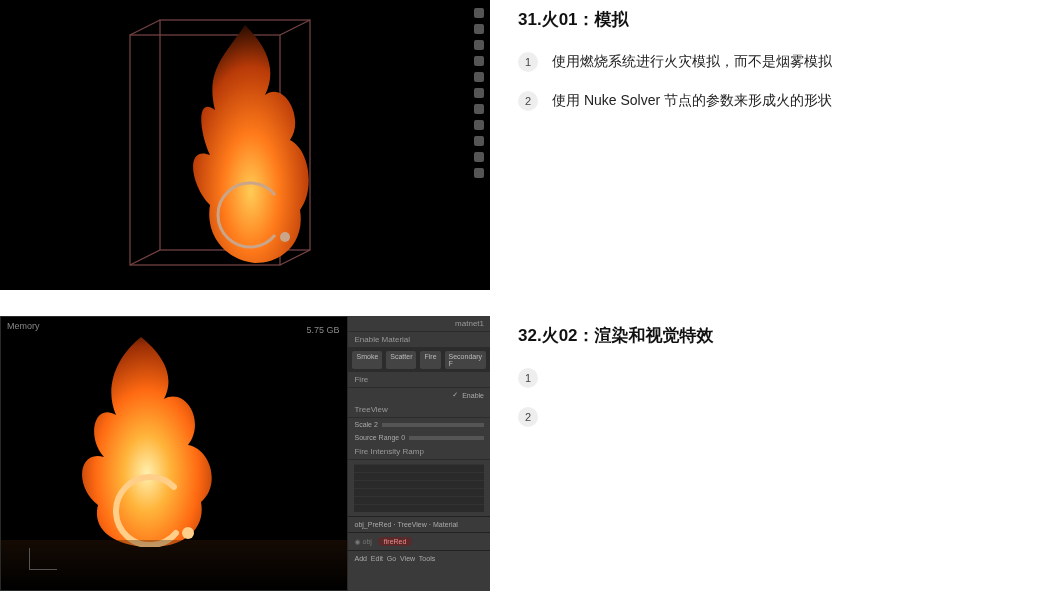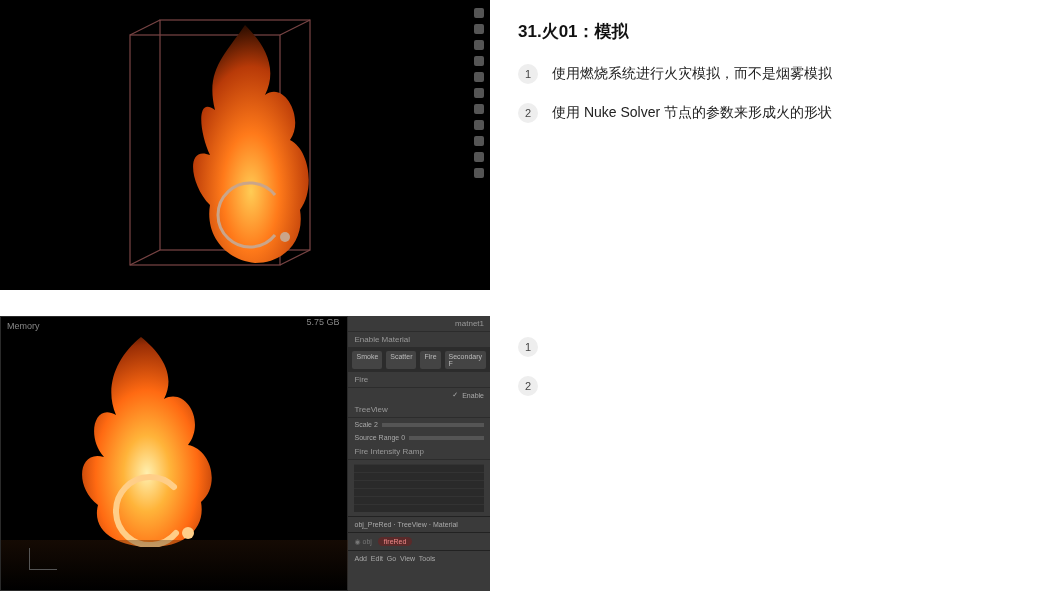--- a/index.html
+++ b/index.html
@@ -12,36 +12,36 @@
 .box3d svg{width:100%;height:100%}
 .fire1{position:absolute;left:165px;top:25px;width:160px;height:240px}
 .fire1 svg{width:100%;height:100%}
 .toolbar-r{position:absolute;right:2px;top:8px;width:14px;display:flex;flex-direction:column;gap:6px}
 .toolbar-r span{width:10px;height:10px;background:#555;border-radius:2px;display:block}
 
 .viewport2{width:490px;height:275px;background:#1c1c1c;position:relative;overflow:hidden;display:flex}
 .vp-left{width:395px;height:100%;background:#000;position:relative;border:1px solid #2a2a2a}
 .vp-right{flex:1;background:#3a3a3a;position:relative;font-size:7px;color:#999}
 .mem{position:absolute;left:6px;top:4px;color:#888;font-size:9px}
-.memr{position:absolute;right:8px;top:0;color:#888;font-size:9px}
+.memr{position:absolute;right:8px;top:8px;color:#888;font-size:9px}
 .fire2{position:absolute;left:55px;top:20px;width:180px;height:210px}
 .fire2 svg{width:100%;height:100%}
 .floor{position:absolute;left:0;bottom:0;width:395px;height:50px;background:linear-gradient(to bottom,rgba(60,30,10,.35),rgba(0,0,0,0))}
 .corner{position:absolute;left:28px;bottom:20px;width:28px;height:22px;border:1px solid #555;border-right:none;border-top:none}
 
 .panel-row{padding:3px 6px;border-bottom:1px solid #2c2c2c;color:#999;font-size:8px}
 .panel-tabs{display:flex;gap:4px;padding:3px 4px;background:#2c2c2c;font-size:7px}
 .panel-tabs span{padding:2px 4px;background:#444;color:#bbb;border-radius:2px}
 .slider-row{display:flex;align-items:center;gap:4px;padding:3px 6px;font-size:7px;color:#aaa}
 .slider-row .bar{flex:1;height:4px;background:#555}
 .grid-area{margin:4px 6px;height:48px;background:repeating-linear-gradient(0deg,#2a2a2a,#2a2a2a 7px,#333 7px,#333 8px),repeating-linear-gradient(90deg,#2a2a2a,#2a2a2a 7px,#333 7px,#333 8px)}
 .bottom-tabs{padding:4px 6px;font-size:7px;color:#aaa;border-top:1px solid #222}
 .chip{display:inline-block;padding:1px 6px;background:#5a2a2a;color:#e88;border-radius:8px;font-size:7px;margin-left:4px}
 
-.textcol{flex:1;padding-top:20px}
+.textcol{flex:1;padding-top:8px}
 .title{font-size:17px;font-weight:700;color:#111;margin-bottom:20px}
 .steps{list-style:none}
 .steps li{display:flex;align-items:flex-start;gap:14px;margin-bottom:18px;font-size:14px;color:#222;line-height:1.5}
 .num{width:20px;height:20px;border-radius:10px;background:#eee;color:#444;font-size:11px;display:flex;align-items:center;justify-content:center;flex-shrink:0;margin-top:1px}
 </style>
 </head>
 <body>
 
 <div class="section">
   <div class="thumb">
@@ -167,20 +167,21 @@
           <span>Add</span>&nbsp;
           <span>Edit</span>&nbsp;
           <span>Go</span>&nbsp;
           <span>View</span>&nbsp;
           <span>Tools</span>
         </div>
       </div>
     </div>
   </div>
   <div class="textcol">
+    <h3 class="title">32.火02：渲染和视觉特效</h3>
     <ol class="steps">
       <li>
           <span class="num">1</span>
         </li>
       <li>
           <span class="num">2</span>
         </li>
     </ol>
   </div>
 </div>

